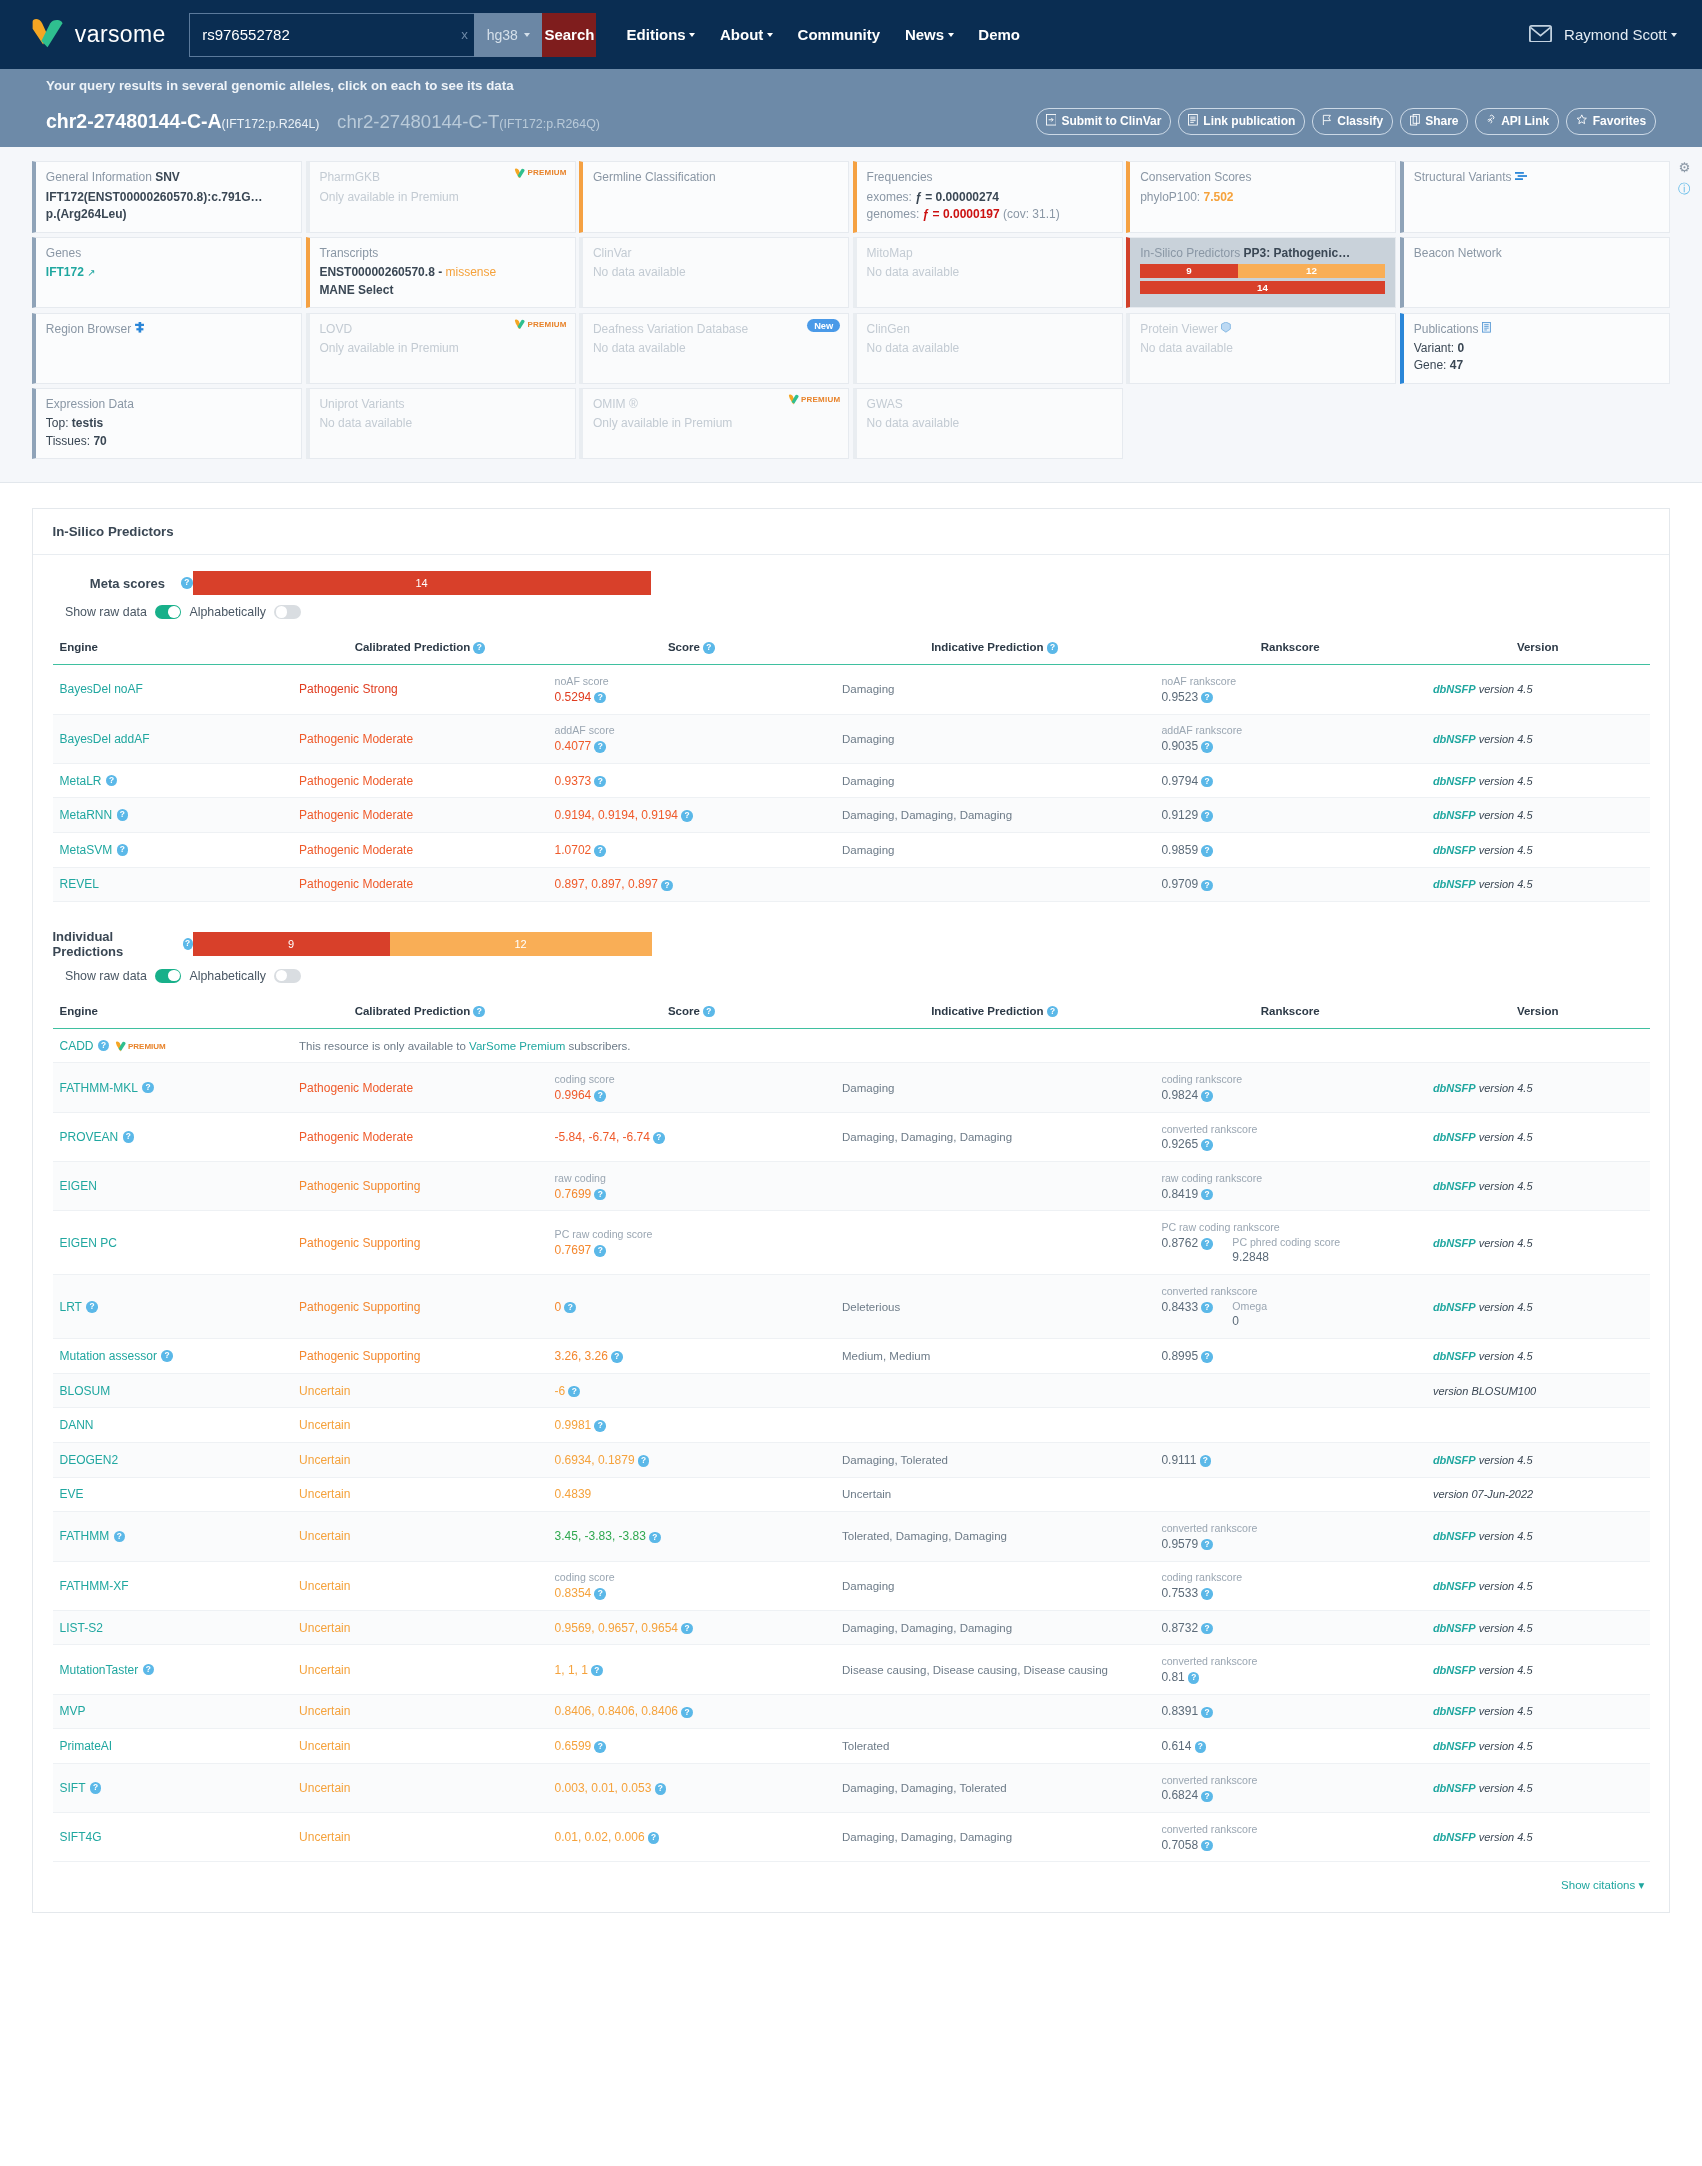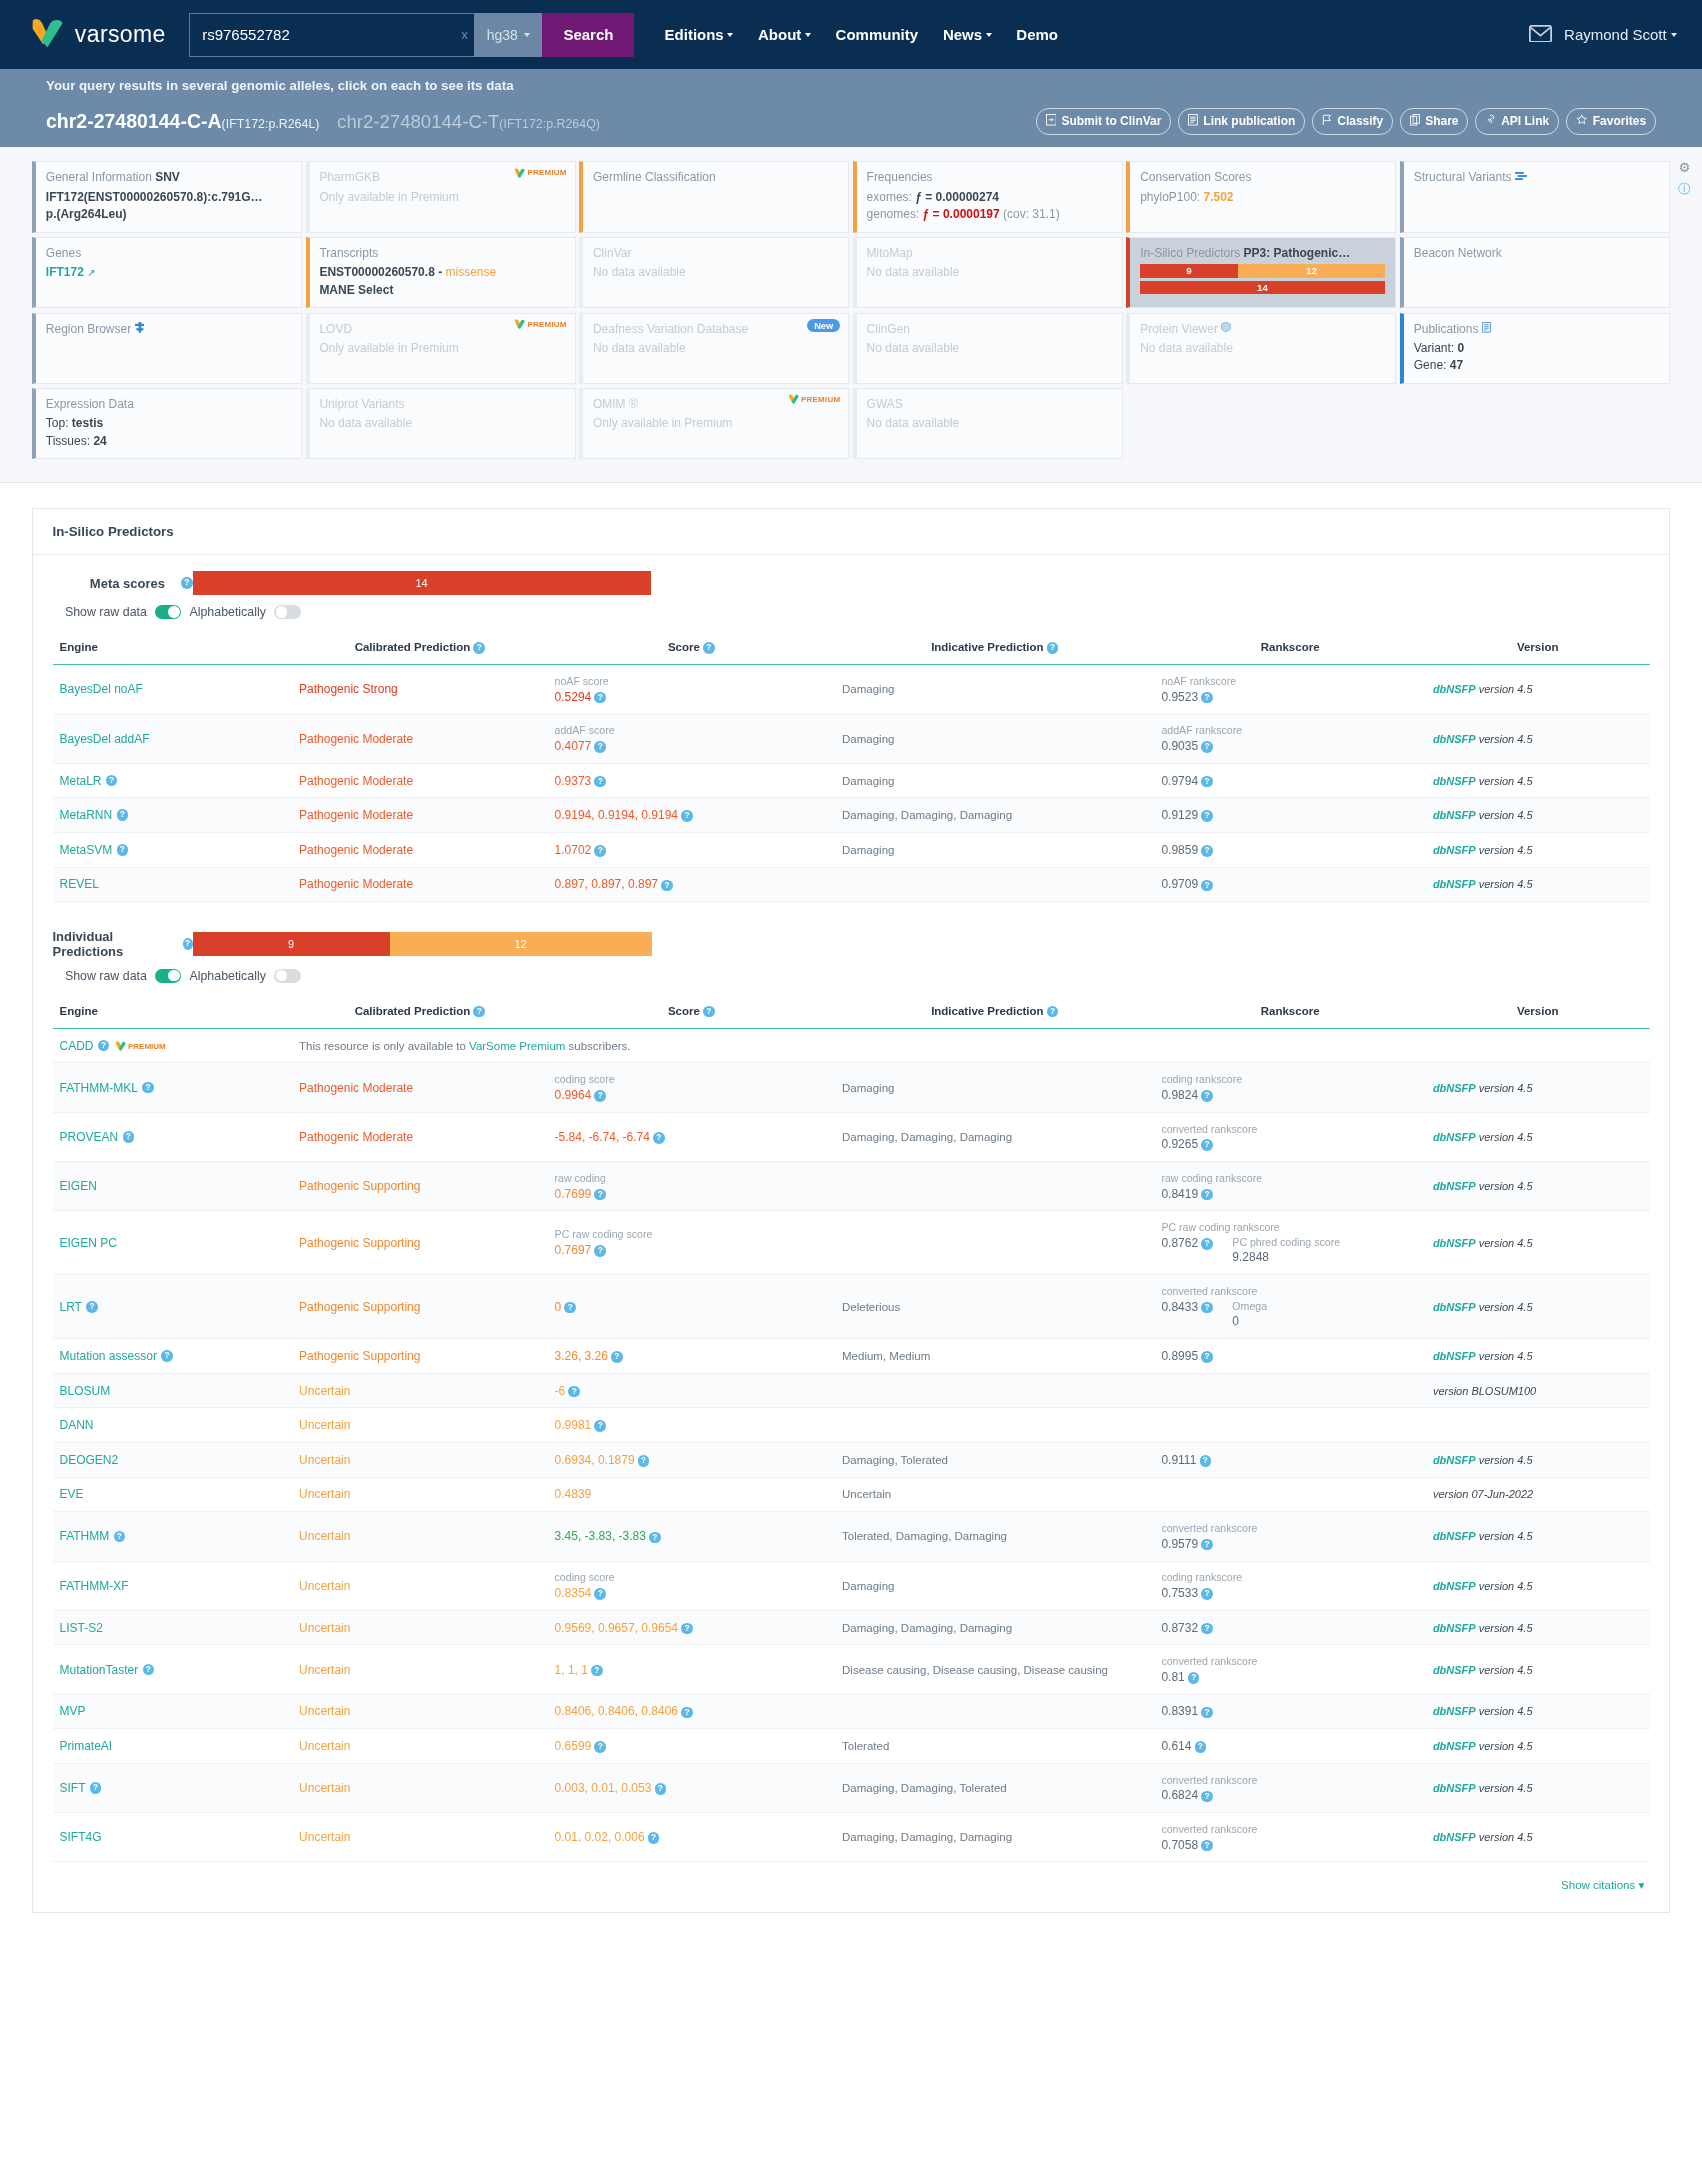--- a/index.html
+++ b/index.html
@@ -48,24 +48,24 @@
     background: #6b87a5;
     color: #d5e0ea;
     border: none;
     padding: 0 12.4px;
     display: flex; align-items: center; gap: 6.2px;
     font-size: 14px;
     cursor: pointer;
   }
   .caret-dn { width:0;height:0;border-left:3.5px solid transparent;border-right:3.5px solid transparent;border-top:4.4px solid currentColor; display:inline-block; }
   .search-btn {
-    background: #701a75;
+    background: #7f1d1d;
     color: #fff;
     border: none;
-    padding: 0 21px;
+    padding: 0 2px;
     font-size: 15px;
     font-weight: bold;
     cursor: pointer;
     font-family: "Liberation Sans", sans-serif;
   }
   .navlinks { display: flex; align-items: center; gap: 0; margin-left: 17.7px; }
   .navlink {
     color: #fff; font-size: 15px; font-weight: bold;
     padding: 0 12.4px; cursor: pointer; white-space: nowrap;
     display: flex; align-items: center; gap: 3.5px;
@@ -409,21 +409,21 @@
         <div class="card-title">Publications <span><svg width="8.9" height="10.6" viewBox="0 0 10 12">
               <rect x="0.5" y="0.5" width="9" height="11" fill="#e8f2fb" stroke="#5b9bd5"></rect>
               <path d="M2.5 3h5M2.5 5h5M2.5 7h5M2.5 9h3" stroke="#5b9bd5"></path>
             </svg></span></div>
         <div class="card-line">Variant: <b>0</b></div>
         <div class="card-line">Gene: <b>47</b></div>
       </div>
       <div class="card">
         <div class="card-title">Expression Data</div>
         <div class="card-line">Top: <b>testis</b></div>
-        <div class="card-line">Tissues: <b>24</b></div>
+        <div class="card-line">Tissues: <b>70</b></div>
       </div>
       <div class="card nodata">
         <div class="card-title">Uniprot Variants</div>
         <div class="card-line">No data available</div>
       </div>
       <div class="card nodata">
         <span class="premium-badge"><svg width="11.5" height="10.6" viewBox="0 0 13 12">
             <path d="M1 2c0-2 4-2 5 2l2 4-2 4-4-7z" fill="#f5a623"></path>
             <path d="M4 9 L8 2c1-2 4-1 4 1L7 11z" fill="#2fbf8f"></path>
           </svg>PREMIUM</span>

